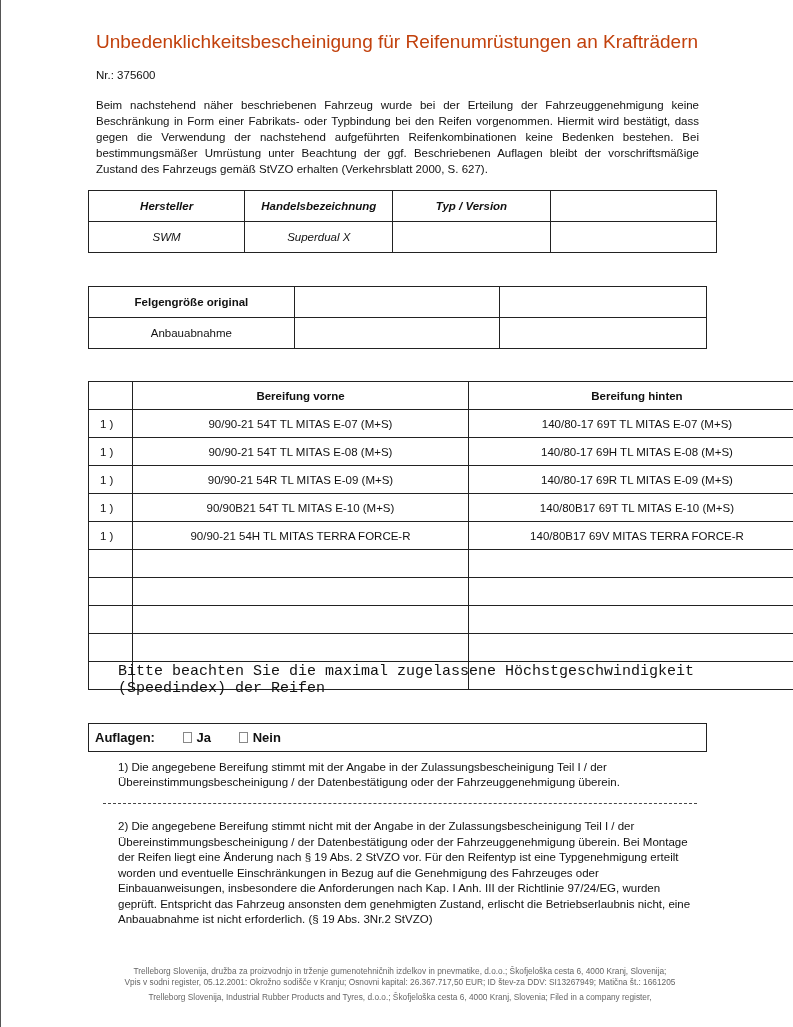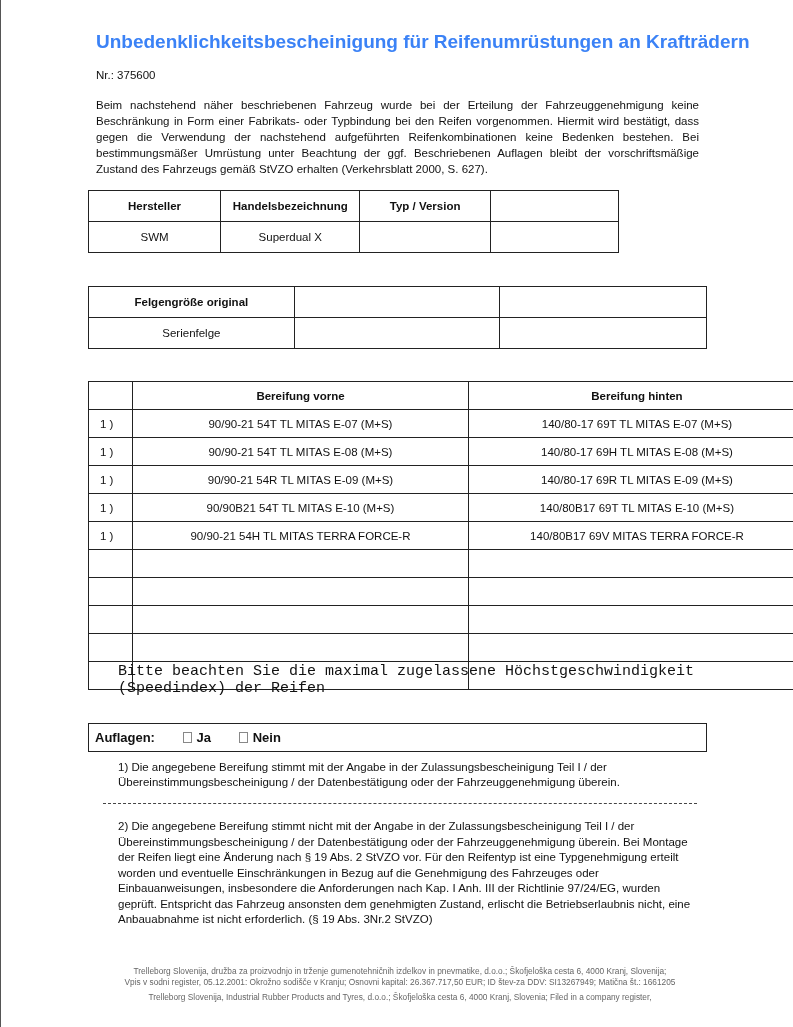--- a/index.html
+++ b/index.html
@@ -1,25 +1,25 @@
 <!DOCTYPE html>
 <html><head>
 <meta charset="utf-8">
 <style>
   html,body{margin:0;padding:0;background:#fff;}
   body{width:793px;height:1027px;position:relative;overflow:hidden;font-family:"Liberation Sans",sans-serif;color:#111;}
   .leftline{position:absolute;left:0;top:0;width:1px;height:1027px;background:#555;}
   .logo{position:absolute;left:322px;top:-14px;width:150px;height:18px;font-weight:bold;font-size:20px;letter-spacing:2px;color:#222;text-align:center;overflow:hidden;line-height:14px;}
-  .title{position:absolute;left:96px;top:31px;font-size:19px;color:#3b82f6;font-weight:bold;}
+  .title{position:absolute;left:96px;top:31px;font-size:19px;color:#c2410c;}
   .nr{position:absolute;left:96px;top:69px;font-size:11.5px;}
   .intro{position:absolute;left:96px;top:97px;width:603px;font-size:11.5px;line-height:16px;text-align:justify;}
   table{border-collapse:collapse;position:absolute;font-size:11.5px;}
   td,th{border:1px solid #222;text-align:center;padding:0;}
   th{font-weight:bold;}
-  .t1{left:88px;top:190px;width:531px;}
+  .t1{left:88px;top:190px;width:629px;font-style:italic;}
   .t1 td,.t1 th{height:30px;}
   .t2{left:88px;top:286px;width:619px;border-radius:29px;}
   .t2 td,.t2 th{height:30px;}
   .t3{left:88px;top:381px;width:718px;}
   .t3 td,.t3 th{height:27px;}
   .t3 td.num{text-align:left;padding-left:11px;}
   .note{position:absolute;left:118px;top:663px;font-size:15px;font-family:Liberation Mono, monospace;}
   .auflagen{position:absolute;left:88px;top:723px;width:617px;height:27px;border:1px solid #222;font-size:13px;line-height:27px;font-weight:bold;}
   .auflagen span{display:inline-block;}
   .chk{display:inline-block;width:7px;height:9px;border:1px solid #888;vertical-align:-1px;margin-right:5px;}
@@ -68,21 +68,21 @@
       <col style="width:206px">
       <col style="width:207px">
     </colgroup>
   <tbody>
       <tr>
     <th>Felgengröße original</th>
     <th></th>
     <th></th>
   </tr>
   <tr>
-    <td>Serienfelge</td>
+    <td>Anbauabnahme</td>
     <td></td>
     <td></td>
   </tr>
 </tbody>
   </table>
 
 <table class="t3">
   <colgroup>
       <col style="width:38px">
       <col style="width:290px">

